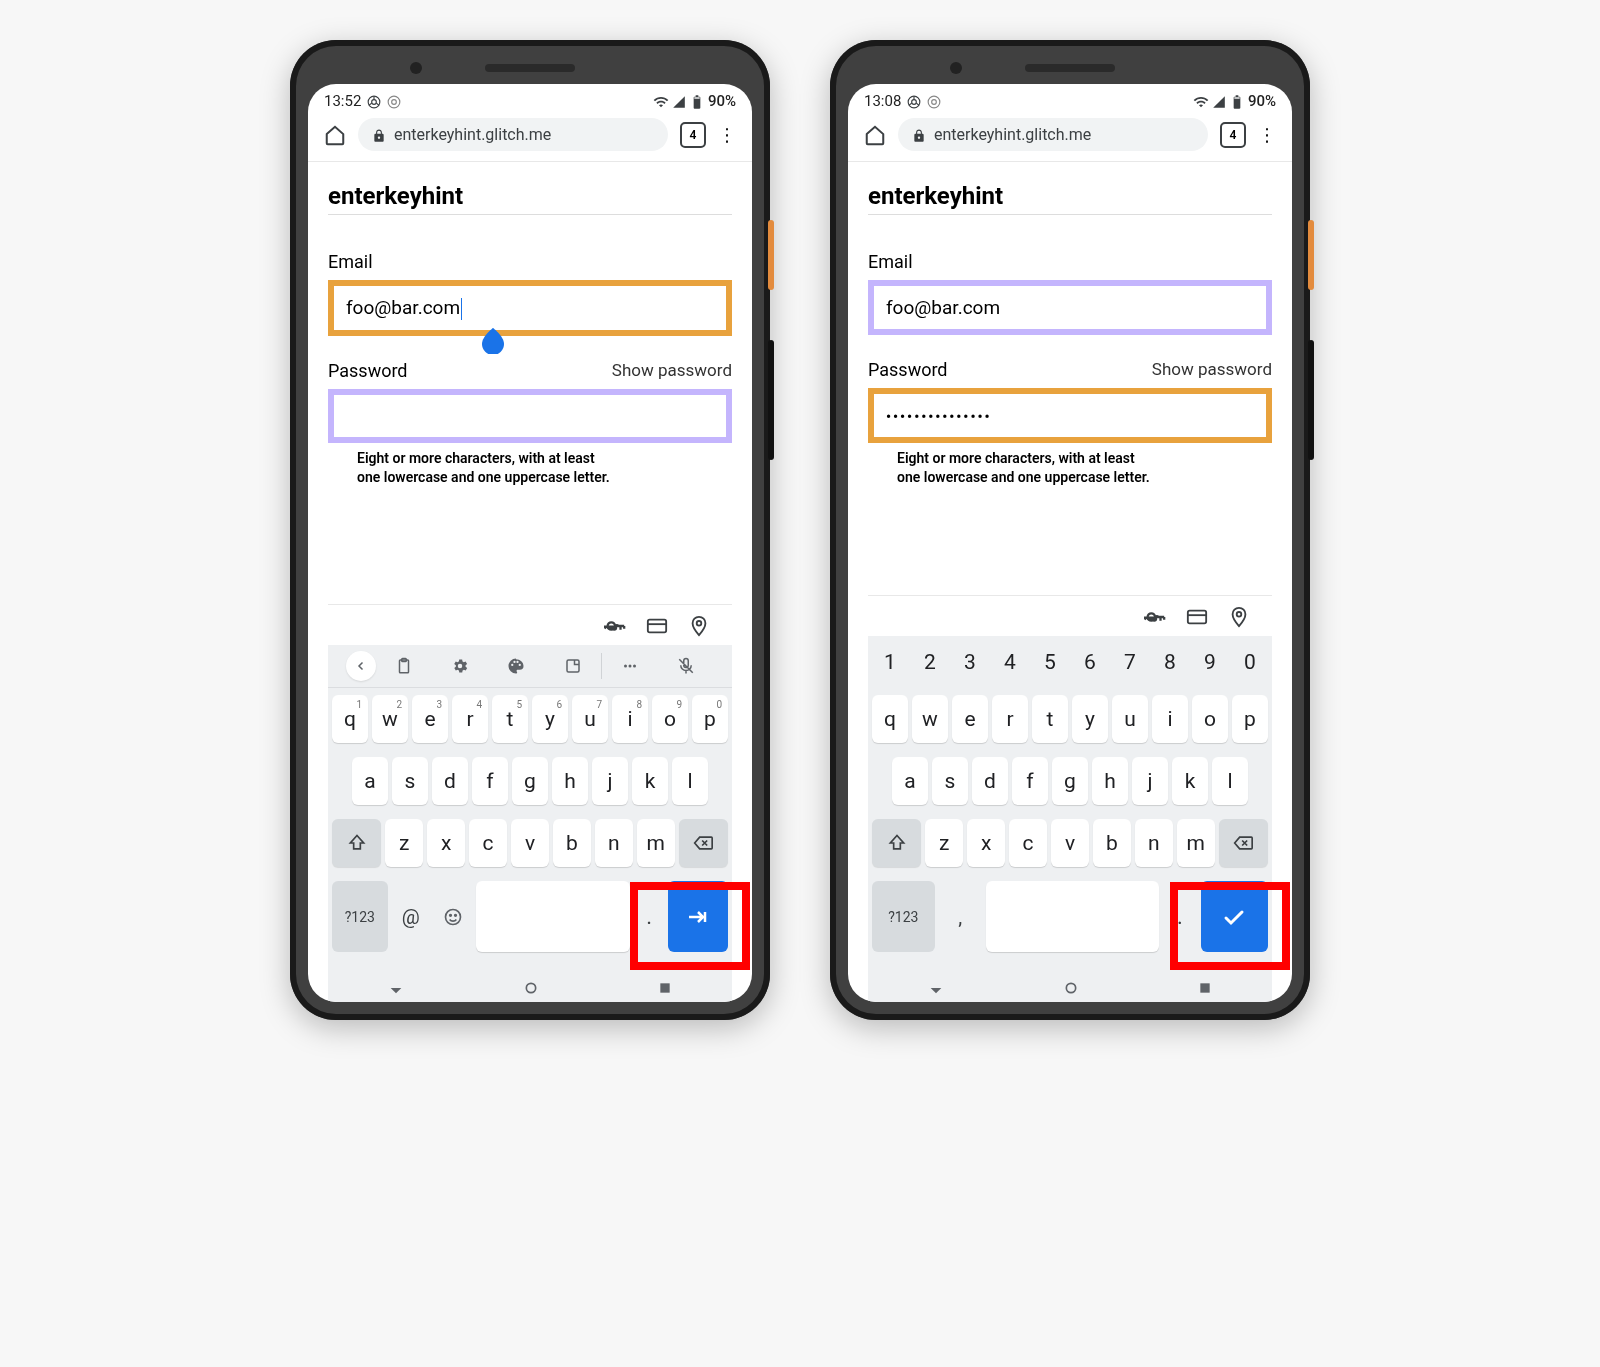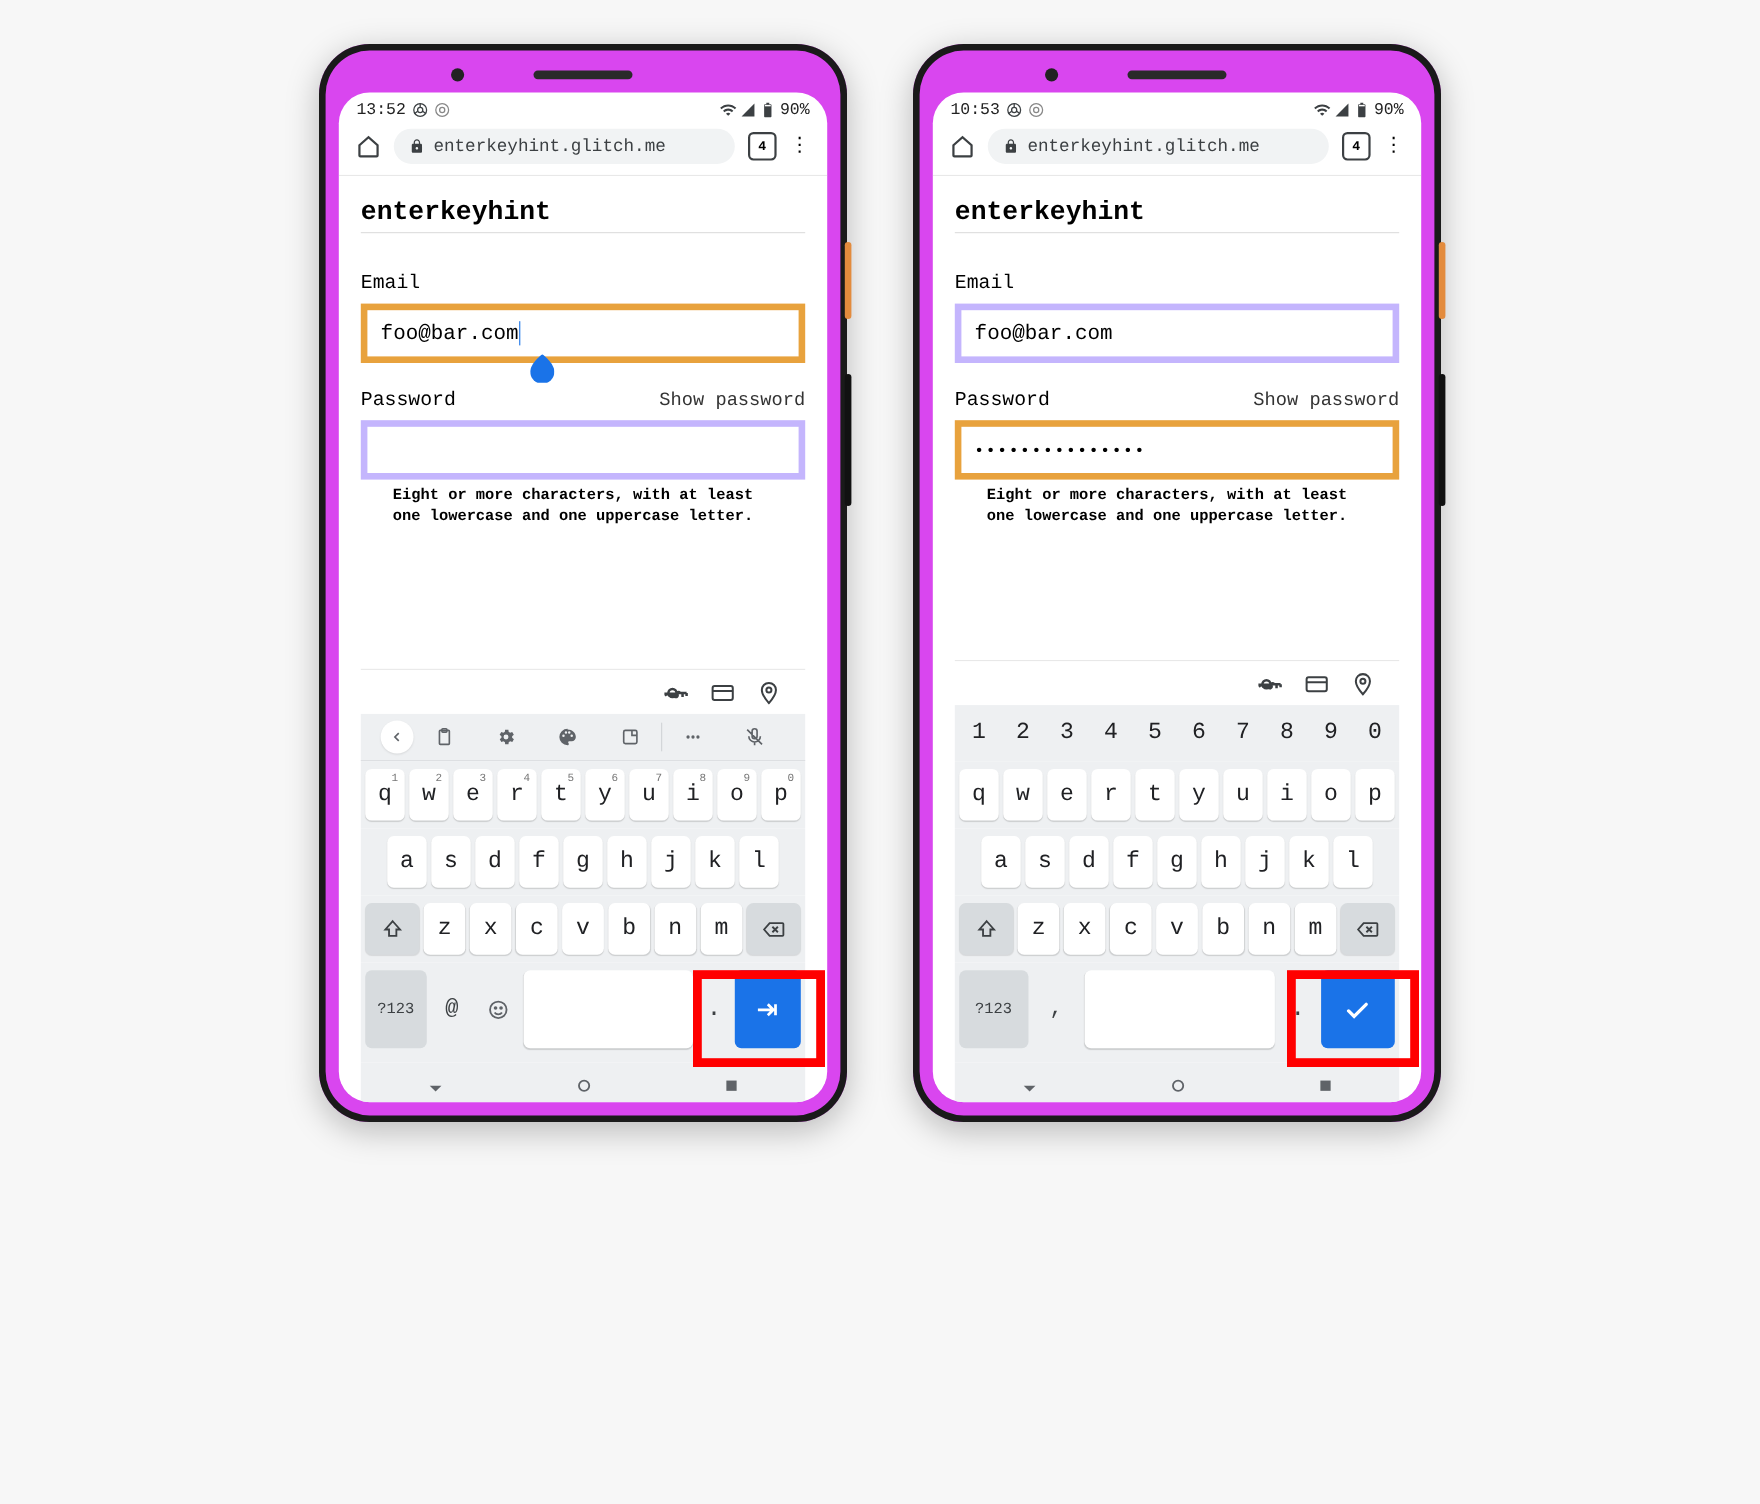--- a/index.html
+++ b/index.html
@@ -8,25 +8,24 @@
     background: #f7f7f7;
     font-family: Roboto, Arial, sans-serif;
     display: flex;
     justify-content: center;
     gap: 60px;
     padding: 40px 0 80px;
   }
   .phone-frame {
     width: 480px;
     height: 980px;
-    background: #d946ef;
+    background: #404040;
     border-radius: 46px;
     position: relative;
     box-shadow: 0 8px 30px rgba(0,0,0,.25), inset 0 0 0 6px #1a1a1a;
-    font-family: Liberation Mono, monospace;
   }
   .speaker {
     position: absolute;
     top: 24px;
     left: 50%;
     transform: translateX(-50%);
     width: 90px;
     height: 8px;
     background: #2a2a2a;
     border-radius: 4px;
@@ -123,21 +122,21 @@
   .page-title {
     font-size: 24px;
     font-weight: 700;
     padding-bottom: 4px;
     border-bottom: 1px solid #ddd;
     margin-bottom: 36px;
   }
   .field-label-row {
     display: flex;
     justify-content: space-between;
-    align-items: center;
+    align-items: flex-start;
     font-size: 18px;
     margin-bottom: 8px;
   }
   .input-box {
     border: 6px solid #c4b5fd;
     padding: 10px 12px;
     font-size: 19px;
     min-height: 22px;
     position: relative;
   }
@@ -499,21 +498,21 @@
   </div>
   <div class="phone-frame">
     <div class="speaker"></div>
     <div class="camera"></div>
     <div class="side-btn-r"></div>
     <div class="side-btn-r2"></div>
     <div class="screen">
 
       <div class="status-bar">
         <div class="status-left">
-          <span>10:53</span>
+          <span>13:08</span>
           <span><svg width="14" height="14" viewBox="0 0 24 24">
               <circle cx="12" cy="12" r="10" fill="none" stroke="#3c4043" stroke-width="2"></circle>
               <circle cx="12" cy="12" r="4" fill="none" stroke="#3c4043" stroke-width="2"></circle>
               <path d="M12 2v6M3 18l5-4M21 18l-5-4" stroke="#3c4043" stroke-width="2"></path>
             </svg></span>
           <span><svg width="14" height="14" viewBox="0 0 24 24">
               <circle cx="12" cy="12" r="10" fill="none" stroke="#888" stroke-width="2"></circle>
               <circle cx="12" cy="12" r="4" fill="none" stroke="#888" stroke-width="2"></circle>
             </svg></span>
         </div>

